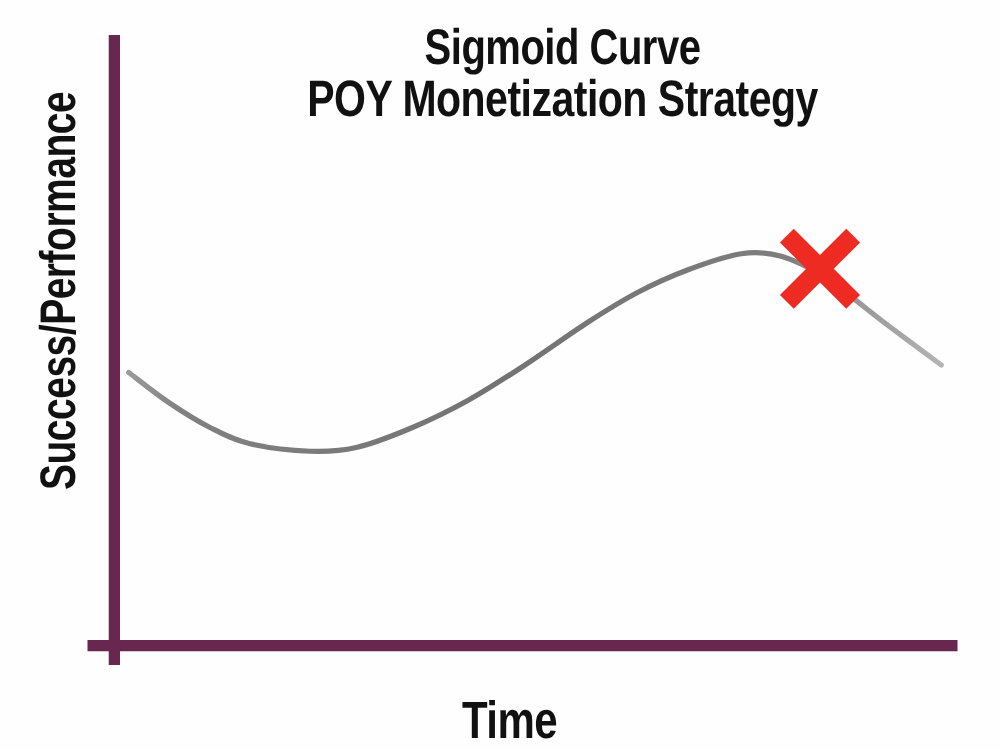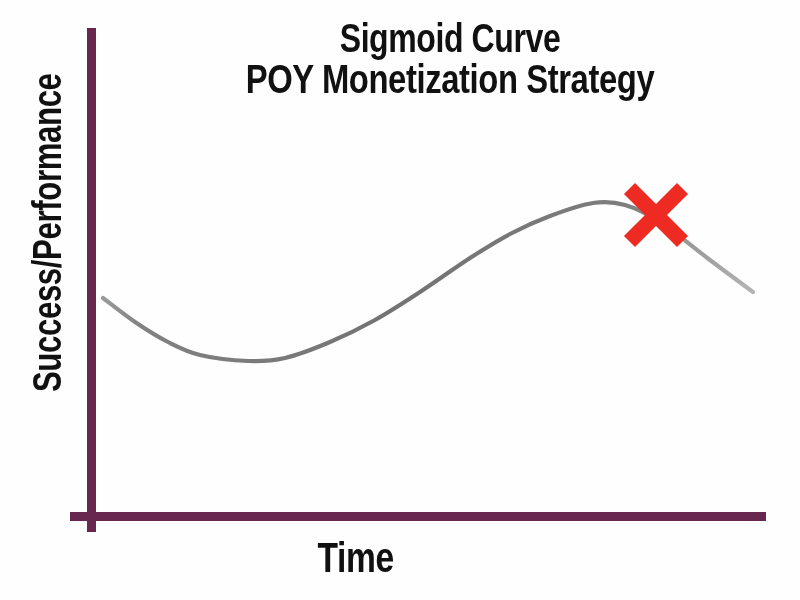--- a/index.html
+++ b/index.html
@@ -73,23 +73,23 @@
     font-weight: bold;
     font-size: 40px;
     letter-spacing: -0.5px;
     transform: scaleX(0.78);
     display: inline-block;
     white-space: nowrap;
   }
   #x-axis-label {
     position: absolute;
     left: 308px;
-    top: 534px;
+    top: 552px;
     width: 200px;
-    text-align: left;
+    text-align: center;
     color: #111111;
   }
   #x-axis-label .lbl-inner {
     font-family: "Liberation Sans", sans-serif;
     font-weight: bold;
     font-size: 42px;
     letter-spacing: -0.5px;
     transform: scaleX(0.80);
     display: inline-block;
     white-space: nowrap;

